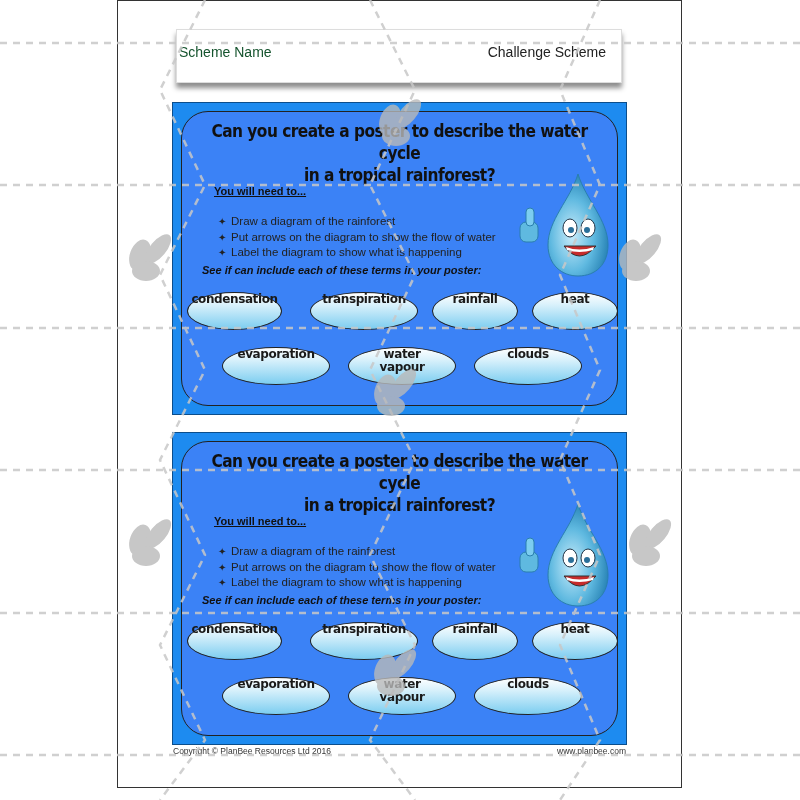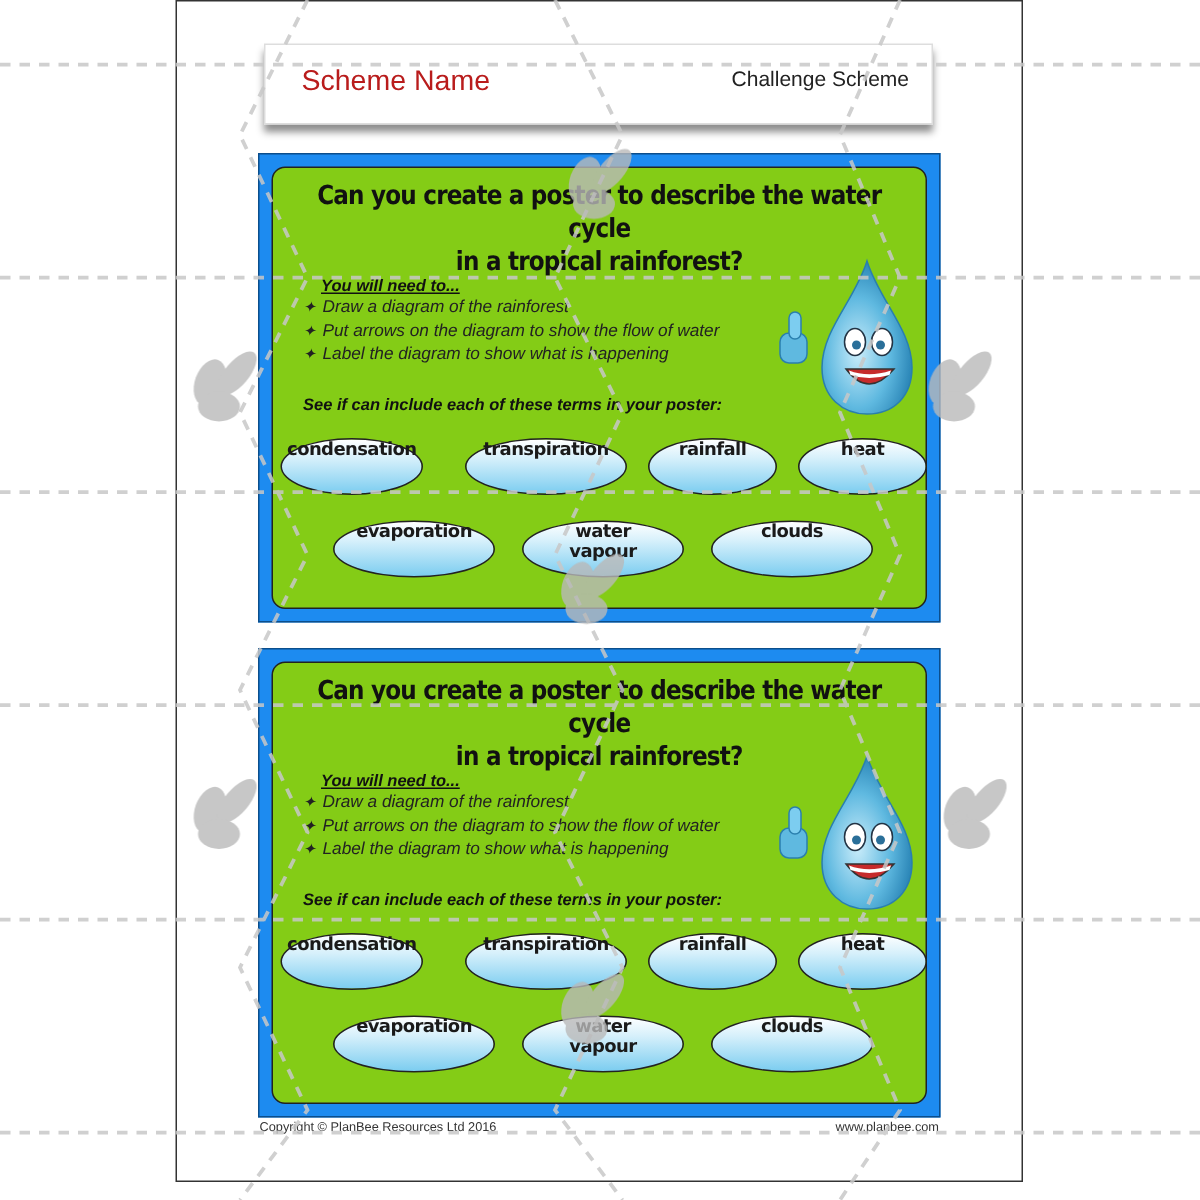--- a/index.html
+++ b/index.html
@@ -8,40 +8,40 @@
     position:absolute; left:117px; top:0; width:565px; height:788px;
     border:1.5px solid #333; border-top:1.5px solid #333; background:#fff; box-sizing:border-box;
   }
   
   .watermark { position:absolute; left:0; top:0; width:800px; height:800px; pointer-events:none; z-index:5; }
   .header-box {
     position:absolute; left:176px; top:29px; width:446px; height:54px;
     background:#fff; box-shadow:0 5px 5px rgba(0,0,0,0.45); border:1px solid #ddd; box-sizing:border-box;
     z-index:2;
   }
-  .header-left { position:absolute; left:24px; top:14px; font-size:19px; color:#b91c1c; }
+  .header-left { position:absolute; left:2px; top:14px; font-size:14px; color:#14532d; }
   .header-right { position:absolute; right:15px; top:14px; font-size:14px; color:#222; }
   .card {
     position:absolute; left:172px; width:455px; height:313px;
     background:#1d8bf0; border:1px solid #0b4e8c; box-sizing:border-box; z-index:1;
   }
   .card-inner {
     position:absolute; left:8px; top:8px; right:8px; bottom:8px;
-    background:#84cc16; border:1.5px solid #222; border-radius:9px; box-sizing:border-box;
+    background:#3b82f6; border:1.5px solid #222; border-radius:27px; box-sizing:border-box;
   }
   .card-title {
     position:absolute; left:0; right:0; top:8px; text-align:center;
     font-family:"DejaVu Sans", sans-serif; font-weight:bold; font-size:17.5px; line-height:22px;
     color:#111; letter-spacing:-0.6px; transform:scaleX(0.88); transform-origin:center;
   }
   .need-title {
-    position:absolute; left:20px; top:73px; font-size:11px; font-weight:bold; font-style:italic;
+    position:absolute; left:20px; top:73px; font-size:11px; font-weight:bold; 
     text-decoration:underline; color:#111;padding-left:12px;
   }
-  .need-list { position:absolute; left:20px; top:86px; margin:0; padding:0; list-style:none;font-style:italic; }
+  .need-list { position:absolute; left:20px; top:86px; margin:16px; padding:0; list-style:none; }
   .need-list li { font-size:11.5px; line-height:14.5px; color:#222; }
   .need-list li .bullet { display:inline-block; width:13px; font-size:10px; }
   .terms-title {
     position:absolute; left:20px; top:152px; font-size:11px; font-weight:bold; font-style:italic; color:#111;
   }
   .term {
     position:absolute; height:38px; border:1.2px solid #222; border-radius:50%;
     background:linear-gradient(to bottom, #ffffff 0%, #d6f0fb 35%, #7ccdf0 100%);
     display:flex; justify-content:center; text-align:center;
     font-family:"DejaVu Sans", sans-serif; font-weight:bold; font-size:12px; line-height:13px; color:#1a1a1a;

